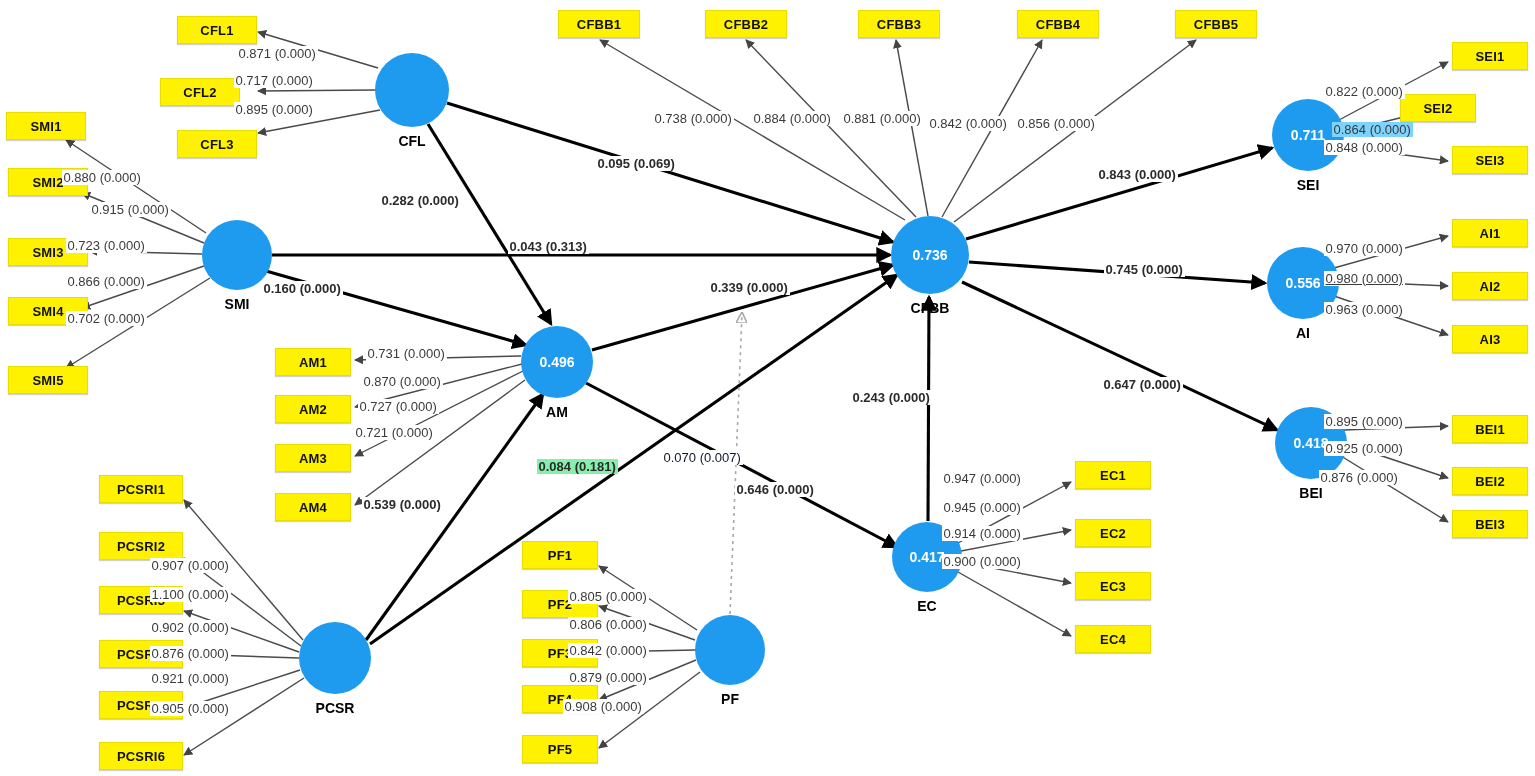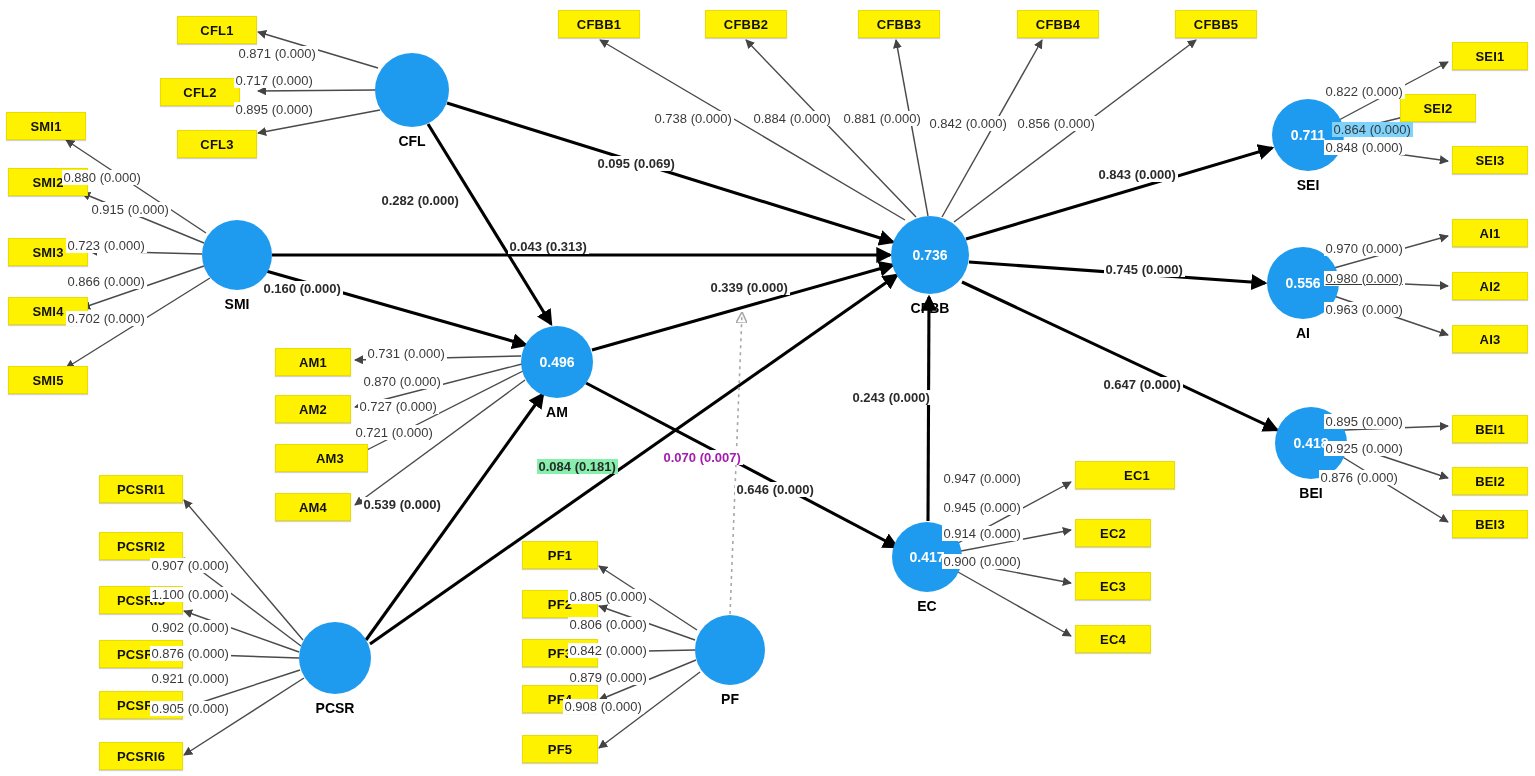--- a/index.html
+++ b/index.html
@@ -12,21 +12,21 @@
            font-size:13px;font-weight:600;color:#111;letter-spacing:.2px;
            box-shadow:0 1px 1px rgba(0,0,0,.18);}
   .lv{position:absolute;border-radius:50%;background:#1E9BEF;
       display:flex;align-items:center;justify-content:center;
       color:#ffffff;font-size:14px;font-weight:700;}
   .lv-name{position:absolute;font-size:14px;font-weight:700;color:#000000;
            text-align:center;white-space:nowrap;}
   .edge-lbl{position:absolute;font-size:13px;color:#2b2b2b;white-space:nowrap;
             font-weight:600;}
   .edge-lbl.thin{font-weight:500;color:#3a3a3a;}
-  .edge-lbl.dashed{color:#a21caf;font-weight:700;}
+  .edge-lbl.dashed{color:#0f172a;font-weight:400;}
 </style>
 </head>
 <body>
 
 <div id="canvas">
   <svg id="wires" viewBox="0 0 1535 776" xmlns="http://www.w3.org/2000/svg">
     <defs>
       <marker id="ah-thin" viewBox="0 0 10 10" refX="9" refY="5" markerWidth="6.5" markerHeight="6.5" orient="auto-start-reverse">
         <path d="M 0 0 L 10 5 L 0 10 z" fill="#444444"></path>
       </marker>
@@ -101,39 +101,39 @@
       <div class="ind-box" style="left: 177px; top: 16px; width: 78px; height: 26px;">CFL1</div>
       <div class="ind-box" style="left: 160px; top: 78px; width: 78px; height: 26px;">CFL2</div>
       <div class="ind-box" style="left: 177px; top: 130px; width: 78px; height: 26px;">CFL3</div>
       <div class="ind-box" style="left: 6px; top: 112px; width: 78px; height: 26px;">SMI1</div>
       <div class="ind-box" style="left: 8px; top: 168px; width: 78px; height: 26px;">SMI2</div>
       <div class="ind-box" style="left: 8px; top: 238px; width: 78px; height: 26px;">SMI3</div>
       <div class="ind-box" style="left: 8px; top: 297px; width: 78px; height: 26px;">SMI4</div>
       <div class="ind-box" style="left: 8px; top: 366px; width: 78px; height: 26px;">SMI5</div>
       <div class="ind-box" style="left: 275px; top: 348px; width: 74px; height: 26px;">AM1</div>
       <div class="ind-box" style="left: 275px; top: 395px; width: 74px; height: 26px;">AM2</div>
-      <div class="ind-box" style="left: 275px; top: 444px; width: 74px; height: 26px; padding-left: 17px;">AM3</div>
+      <div class="ind-box" style="left: 275px; top: 444px; width: 74px; height: 26px;">AM3</div>
       <div class="ind-box" style="left: 275px; top: 493px; width: 74px; height: 26px;">AM4</div>
       <div class="ind-box" style="left: 99px; top: 475px; width: 82px; height: 26px;">PCSRI1</div>
       <div class="ind-box" style="left: 99px; top: 532px; width: 82px; height: 26px;">PCSRI2</div>
       <div class="ind-box" style="left: 99px; top: 586px; width: 82px; height: 26px;">PCSRI3</div>
       <div class="ind-box" style="left: 99px; top: 640px; width: 82px; height: 26px;">PCSRI4</div>
       <div class="ind-box" style="left: 99px; top: 691px; width: 82px; height: 26px;">PCSRI5</div>
       <div class="ind-box" style="left: 99px; top: 742px; width: 82px; height: 26px;">PCSRI6</div>
       <div class="ind-box" style="left: 522px; top: 541px; width: 74px; height: 26px;">PF1</div>
       <div class="ind-box" style="left: 522px; top: 590px; width: 74px; height: 26px;">PF2</div>
       <div class="ind-box" style="left: 522px; top: 639px; width: 74px; height: 26px;">PF3</div>
       <div class="ind-box" style="left: 522px; top: 685px; width: 74px; height: 26px;">PF4</div>
       <div class="ind-box" style="left: 522px; top: 735px; width: 74px; height: 26px;">PF5</div>
       <div class="ind-box" style="left: 558px; top: 10px; width: 80px; height: 26px;">CFBB1</div>
       <div class="ind-box" style="left: 705px; top: 10px; width: 80px; height: 26px;">CFBB2</div>
       <div class="ind-box" style="left: 858px; top: 10px; width: 80px; height: 26px;">CFBB3</div>
       <div class="ind-box" style="left: 1017px; top: 10px; width: 80px; height: 26px;">CFBB4</div>
       <div class="ind-box" style="left: 1175px; top: 10px; width: 80px; height: 26px;">CFBB5</div>
-      <div class="ind-box" style="left: 1075px; top: 461px; width: 74px; height: 26px; padding-left: 24px;">EC1</div>
+      <div class="ind-box" style="left: 1075px; top: 461px; width: 74px; height: 26px;">EC1</div>
       <div class="ind-box" style="left: 1075px; top: 519px; width: 74px; height: 26px;">EC2</div>
       <div class="ind-box" style="left: 1075px; top: 572px; width: 74px; height: 26px;">EC3</div>
       <div class="ind-box" style="left: 1075px; top: 625px; width: 74px; height: 26px;">EC4</div>
       <div class="ind-box" style="left: 1452px; top: 42px; width: 74px; height: 26px;">SEI1</div>
       <div class="ind-box" style="left: 1400px; top: 94px; width: 74px; height: 26px;">SEI2</div>
       <div class="ind-box" style="left: 1452px; top: 146px; width: 74px; height: 26px;">SEI3</div>
       <div class="ind-box" style="left: 1452px; top: 219px; width: 74px; height: 26px;">AI1</div>
       <div class="ind-box" style="left: 1452px; top: 272px; width: 74px; height: 26px;">AI2</div>
       <div class="ind-box" style="left: 1452px; top: 325px; width: 74px; height: 26px;">AI3</div>
       <div class="ind-box" style="left: 1452px; top: 415px; width: 74px; height: 26px;">BEI1</div>

